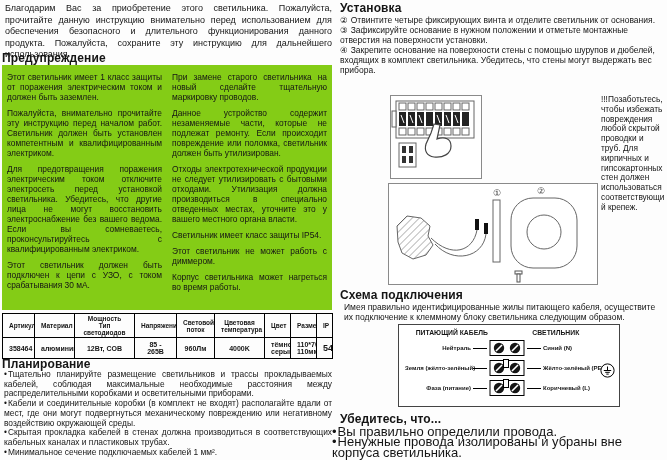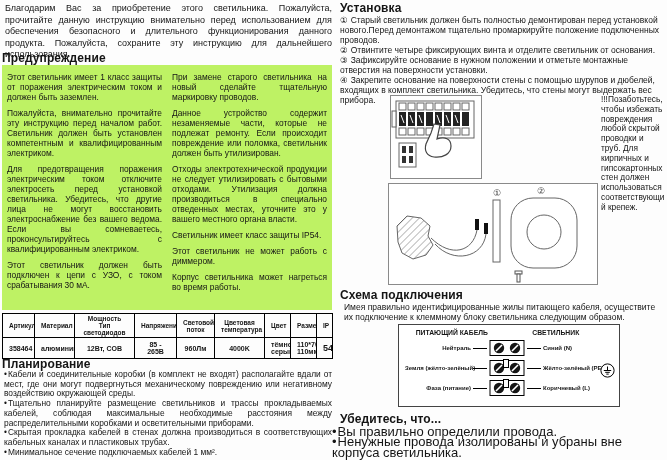--- a/index.html
+++ b/index.html
@@ -57,21 +57,21 @@
   #verify-title { left:340px; top:412px;text-align:right; }
   #verify-list { left:332px; top:427px; width:324px; font-size:13px; line-height:10.3px; }
 </style>
 </head>
 <body>
 
 <div id="intro" class="abs jtext">Благодарим Вас за приобретение этого светильника. Пожалуйста, прочитайте данную инструкцию внимательно перед использованием для обеспечения безопасного и длительного функционирования данного продукта. Пожалуйста, сохраните эту инструкцию для дальнейшего использования.</div>
 
 <div id="warn-title" class="abs h">Предупреждение</div>
 
-<div id="warn-panel" class="abs" style="background:#bef264;">
+<div id="warn-panel" class="abs" style="background:#84cc16;">
   <div class="warn-col jtext">
     <p>Этот светильник имеет 1 класс защиты от поражения электрическим током и должен быть заземлен.</p>
     <p>Пожалуйста, внимательно прочитайте эту инструкцию перед началом работ. Светильник должен быть установлен компетентным и квалифицированным электриком.</p>
     <p>Для предотвращения поражения электрическим током отключите электросеть перед установкой светильника. Убедитесь, что другие лица не могут восстановить электроснабжение без вашего ведома. Если вы сомневаетесь, проконсультируйтесь с квалифицированным электриком.</p>
     <p>Этот светильник должен быть подключен к цепи с УЗО, с током срабатывания 30 мА.</p>
   </div>
   <div class="warn-col jtext">
     <p>При замене старого светильника на новый сделайте тщательную маркировку проводов.</p>
     <p>Данное устройство содержит незаменяемые части, которые не подлежат ремонту. Если происходит повреждение или поломка, светильник должен быть утилизирован.</p>
     <p>Отходы электротехнической продукции не следует утилизировать с бытовыми отходами. Утилизация должна производиться в специально отведенных местах, уточните это у вашего местного органа власти.</p>
@@ -119,29 +119,28 @@
 серый</td>
     <td>110*70
 110мм</td>
     <td class="big">54</td>
   </tr>
 </tbody>
   </table>
 
 <div id="plan-title" class="abs h">Планирование</div>
 <div id="plan-list" class="abs jtext">
+  <div class="bullet">Тщательно планируйте размещение светильников и трассы прокладываемых кабелей, соблюдая максимальные необходимые расстояния между распределительными коробками и осветительными приборами.</div>
   <div class="bullet">Кабели и соединительные коробки (в комплект не входят) располагайте вдали от мест, где они могут подвергнуться механическому повреждению или негативному воздействию окружающей среды.</div>
-  <div class="bullet">Тщательно планируйте размещение светильников и трассы прокладываемых кабелей, соблюдая максимальные необходимые расстояния между распределительными коробками и осветительными приборами.</div>
   <div class="bullet">Скрытая прокладка кабелей в стенах должна производиться в соответствующих кабельных каналах и пластиковых трубах.</div>
   <div class="bullet">Минимальное сечение подключаемых кабелей 1 мм².</div>
 </div>
 
 <div id="inst-title" class="abs h">Установка</div>
 <div id="inst-steps" class="abs">
-  <div><span class="step-num">①</span><span>Старый светильник должен быть полностью демонтирован перед установкой нового.Перед демонтажом тщательно промаркируйте положение подключенных проводов.</span></div>
   <div><span class="step-num">②</span><span>Отвинтите четыре фиксирующих винта и отделите светильник от основания.</span></div>
   <div><span class="step-num">③</span><span>Зафиксируйте основание в нужном положении и отметьте монтажные отверстия на поверхности установки.</span></div>
   <div><span class="step-num">④</span><span>Закрепите основание на поверхности стены с помощью шурупов и дюбелей, входящих в комплект светильника. Убедитесь, что стены могут выдержать вес прибора.</span></div>
 </div>
 
 <div id="fig-terminal" class="abs figbox">
   <svg width="90" height="82" viewBox="0 0 90 82">
     <rect x="5" y="5" width="78" height="37" fill="#fff" stroke="#666"></rect>
     <rect x="1" y="15" width="4" height="16" fill="#fff" stroke="#666"></rect>
     <g stroke="#666" fill="none">

